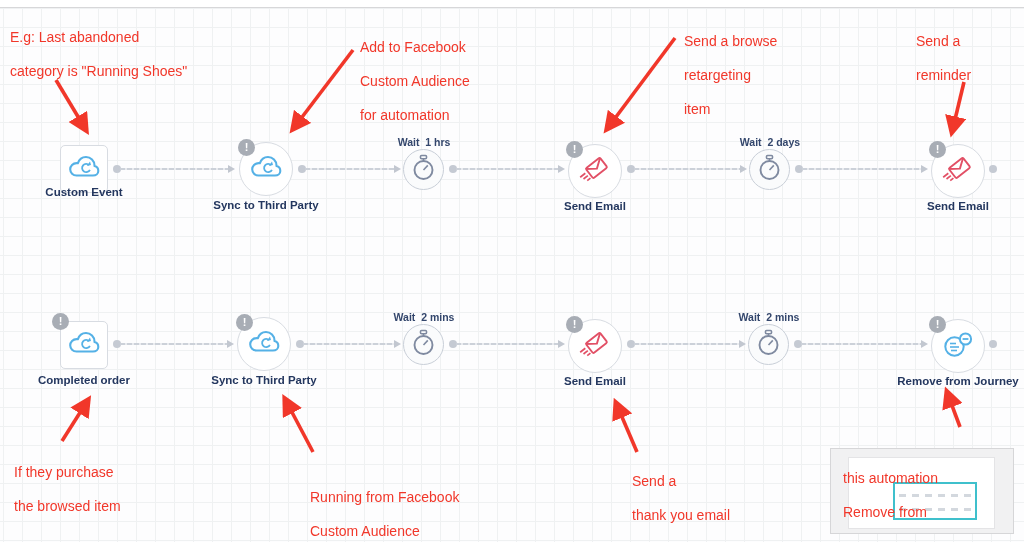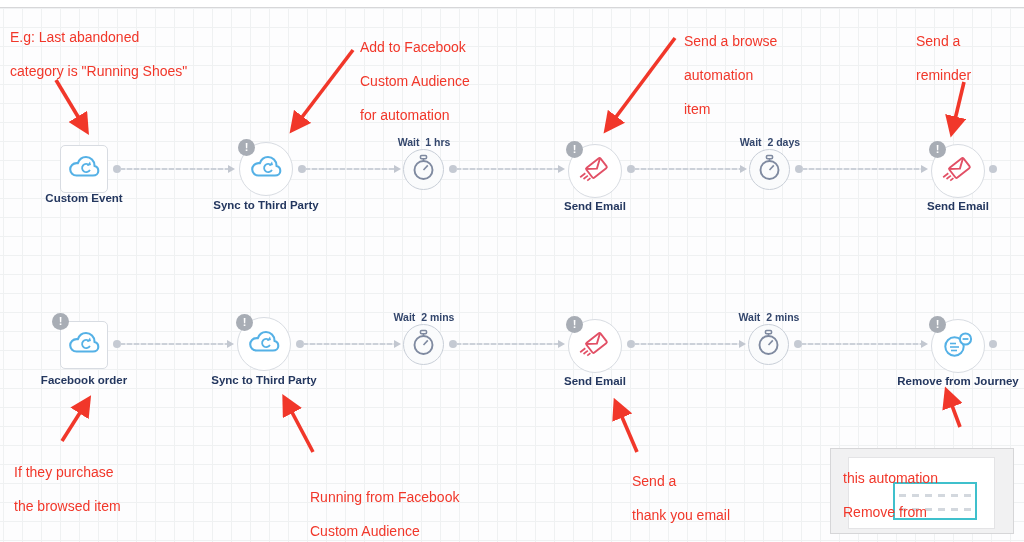--- a/index.html
+++ b/index.html
@@ -103,21 +103,21 @@
 
   <div class="node square" style="left:60px;top:145px">
     <span>
       <svg width="36" height="26" viewBox="0 0 36 26">
           <path d="M27 21.5H10.5c-3.5 0-6.3-2.8-6.3-6.2 0-3.4 2.8-6.2 6.3-6.2.4 0 .9.1 1.3.2C13 5.7 16.3 3 20 3c4.7 0 8.5 3.8 8.5 8.4v.6c2.3.6 3.8 2.6 3.8 4.9 0 2.6-2.2 4.6-5.3 4.6z" fill="none" stroke="#55b1e6" stroke-width="2.1" stroke-linejoin="round"></path>
           <path d="M23.2 11.2a4.1 4.1 0 1 0 .7 4.6" fill="none" stroke="#55b1e6" stroke-width="1.8"></path>
           <path d="M20.8 11.9l4.2-1-1-3.4z" fill="#55b1e6"></path>
         </svg>
     </span>
   </div>
-  <div class="node-label" style="left:14px;top:192px;width:140px">Custom Event</div>
+  <div class="node-label" style="left:14px;top:186px;width:140px">Custom Event</div>
 
   <div class="node big" style="left:239px;top:142px">
     <span>
       <svg width="36" height="26" viewBox="0 0 36 26">
           <path d="M27 21.5H10.5c-3.5 0-6.3-2.8-6.3-6.2 0-3.4 2.8-6.2 6.3-6.2.4 0 .9.1 1.3.2C13 5.7 16.3 3 20 3c4.7 0 8.5 3.8 8.5 8.4v.6c2.3.6 3.8 2.6 3.8 4.9 0 2.6-2.2 4.6-5.3 4.6z" fill="none" stroke="#55b1e6" stroke-width="2.1" stroke-linejoin="round"></path>
           <path d="M23.2 11.2a4.1 4.1 0 1 0 .7 4.6" fill="none" stroke="#55b1e6" stroke-width="1.8"></path>
           <path d="M20.8 11.9l4.2-1-1-3.4z" fill="#55b1e6"></path>
         </svg>
     </span>
   </div>
@@ -183,21 +183,21 @@
   <div class="node square" style="left:60px;top:321px">
     <span>
       <svg width="36" height="26" viewBox="0 0 36 26">
           <path d="M27 21.5H10.5c-3.5 0-6.3-2.8-6.3-6.2 0-3.4 2.8-6.2 6.3-6.2.4 0 .9.1 1.3.2C13 5.7 16.3 3 20 3c4.7 0 8.5 3.8 8.5 8.4v.6c2.3.6 3.8 2.6 3.8 4.9 0 2.6-2.2 4.6-5.3 4.6z" fill="none" stroke="#55b1e6" stroke-width="2.1" stroke-linejoin="round"></path>
           <path d="M23.2 11.2a4.1 4.1 0 1 0 .7 4.6" fill="none" stroke="#55b1e6" stroke-width="1.8"></path>
           <path d="M20.8 11.9l4.2-1-1-3.4z" fill="#55b1e6"></path>
         </svg>
     </span>
   </div>
   <span class="badge" style="left:52px;top:313px">!</span>
-  <div class="node-label" style="left:14px;top:374px;width:140px">Facebook order</div>
+  <div class="node-label" style="left:14px;top:374px;width:140px">Completed order</div>
 
   <div class="node big" style="left:237px;top:317px">
     <span>
       <svg width="36" height="26" viewBox="0 0 36 26">
           <path d="M27 21.5H10.5c-3.5 0-6.3-2.8-6.3-6.2 0-3.4 2.8-6.2 6.3-6.2.4 0 .9.1 1.3.2C13 5.7 16.3 3 20 3c4.7 0 8.5 3.8 8.5 8.4v.6c2.3.6 3.8 2.6 3.8 4.9 0 2.6-2.2 4.6-5.3 4.6z" fill="none" stroke="#55b1e6" stroke-width="2.1" stroke-linejoin="round"></path>
           <path d="M23.2 11.2a4.1 4.1 0 1 0 .7 4.6" fill="none" stroke="#55b1e6" stroke-width="1.8"></path>
           <path d="M20.8 11.9l4.2-1-1-3.4z" fill="#55b1e6"></path>
         </svg>
     </span>
   </div>
@@ -297,21 +297,21 @@
     <div>E.g: Last abandoned</div>
     <div>category is "Running Shoes"</div>
   </div>
   <div class="ann" style="left:360px;top:30px">
     <div>Add to Facebook</div>
     <div>Custom Audience</div>
     <div>for automation</div>
   </div>
   <div class="ann" style="left:684px;top:24px">
     <div>Send a browse</div>
-    <div>automation</div>
+    <div>retargeting</div>
     <div>item</div>
   </div>
   <div class="ann" style="left:916px;top:24px">
     <div>Send a</div>
     <div>reminder</div>
   </div>
   <div class="ann" style="left:14px;top:455px">
     <div>If they purchase</div>
     <div>the browsed item</div>
   </div>

